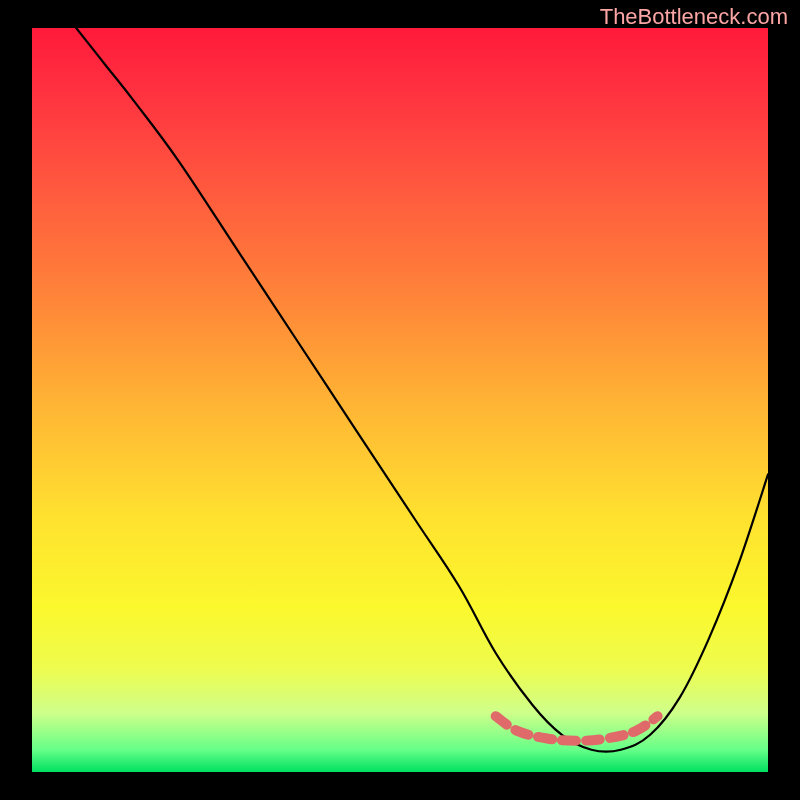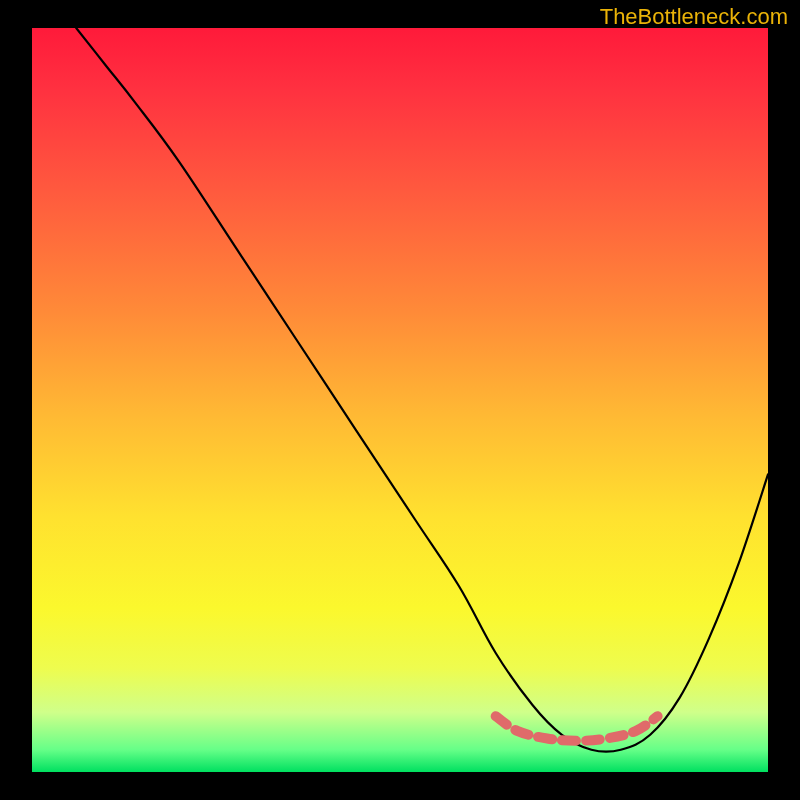--- a/index.html
+++ b/index.html
@@ -7,21 +7,21 @@
     width: 800px;
     height: 800px;
     background: #000;
     position: relative;
     font-family: Arial, sans-serif;
   }
   .watermark {
     position: absolute;
     top: 4px;
     right: 12px;
-    color: #eab308;
+    color: #fca5a5;
     font-size: 22px;
     font-weight: 500;
     z-index: 10;
   }
   .plot-area {
     position: absolute;
     left: 32px;
     top: 28px;
     width: 736px;
     height: 744px;

